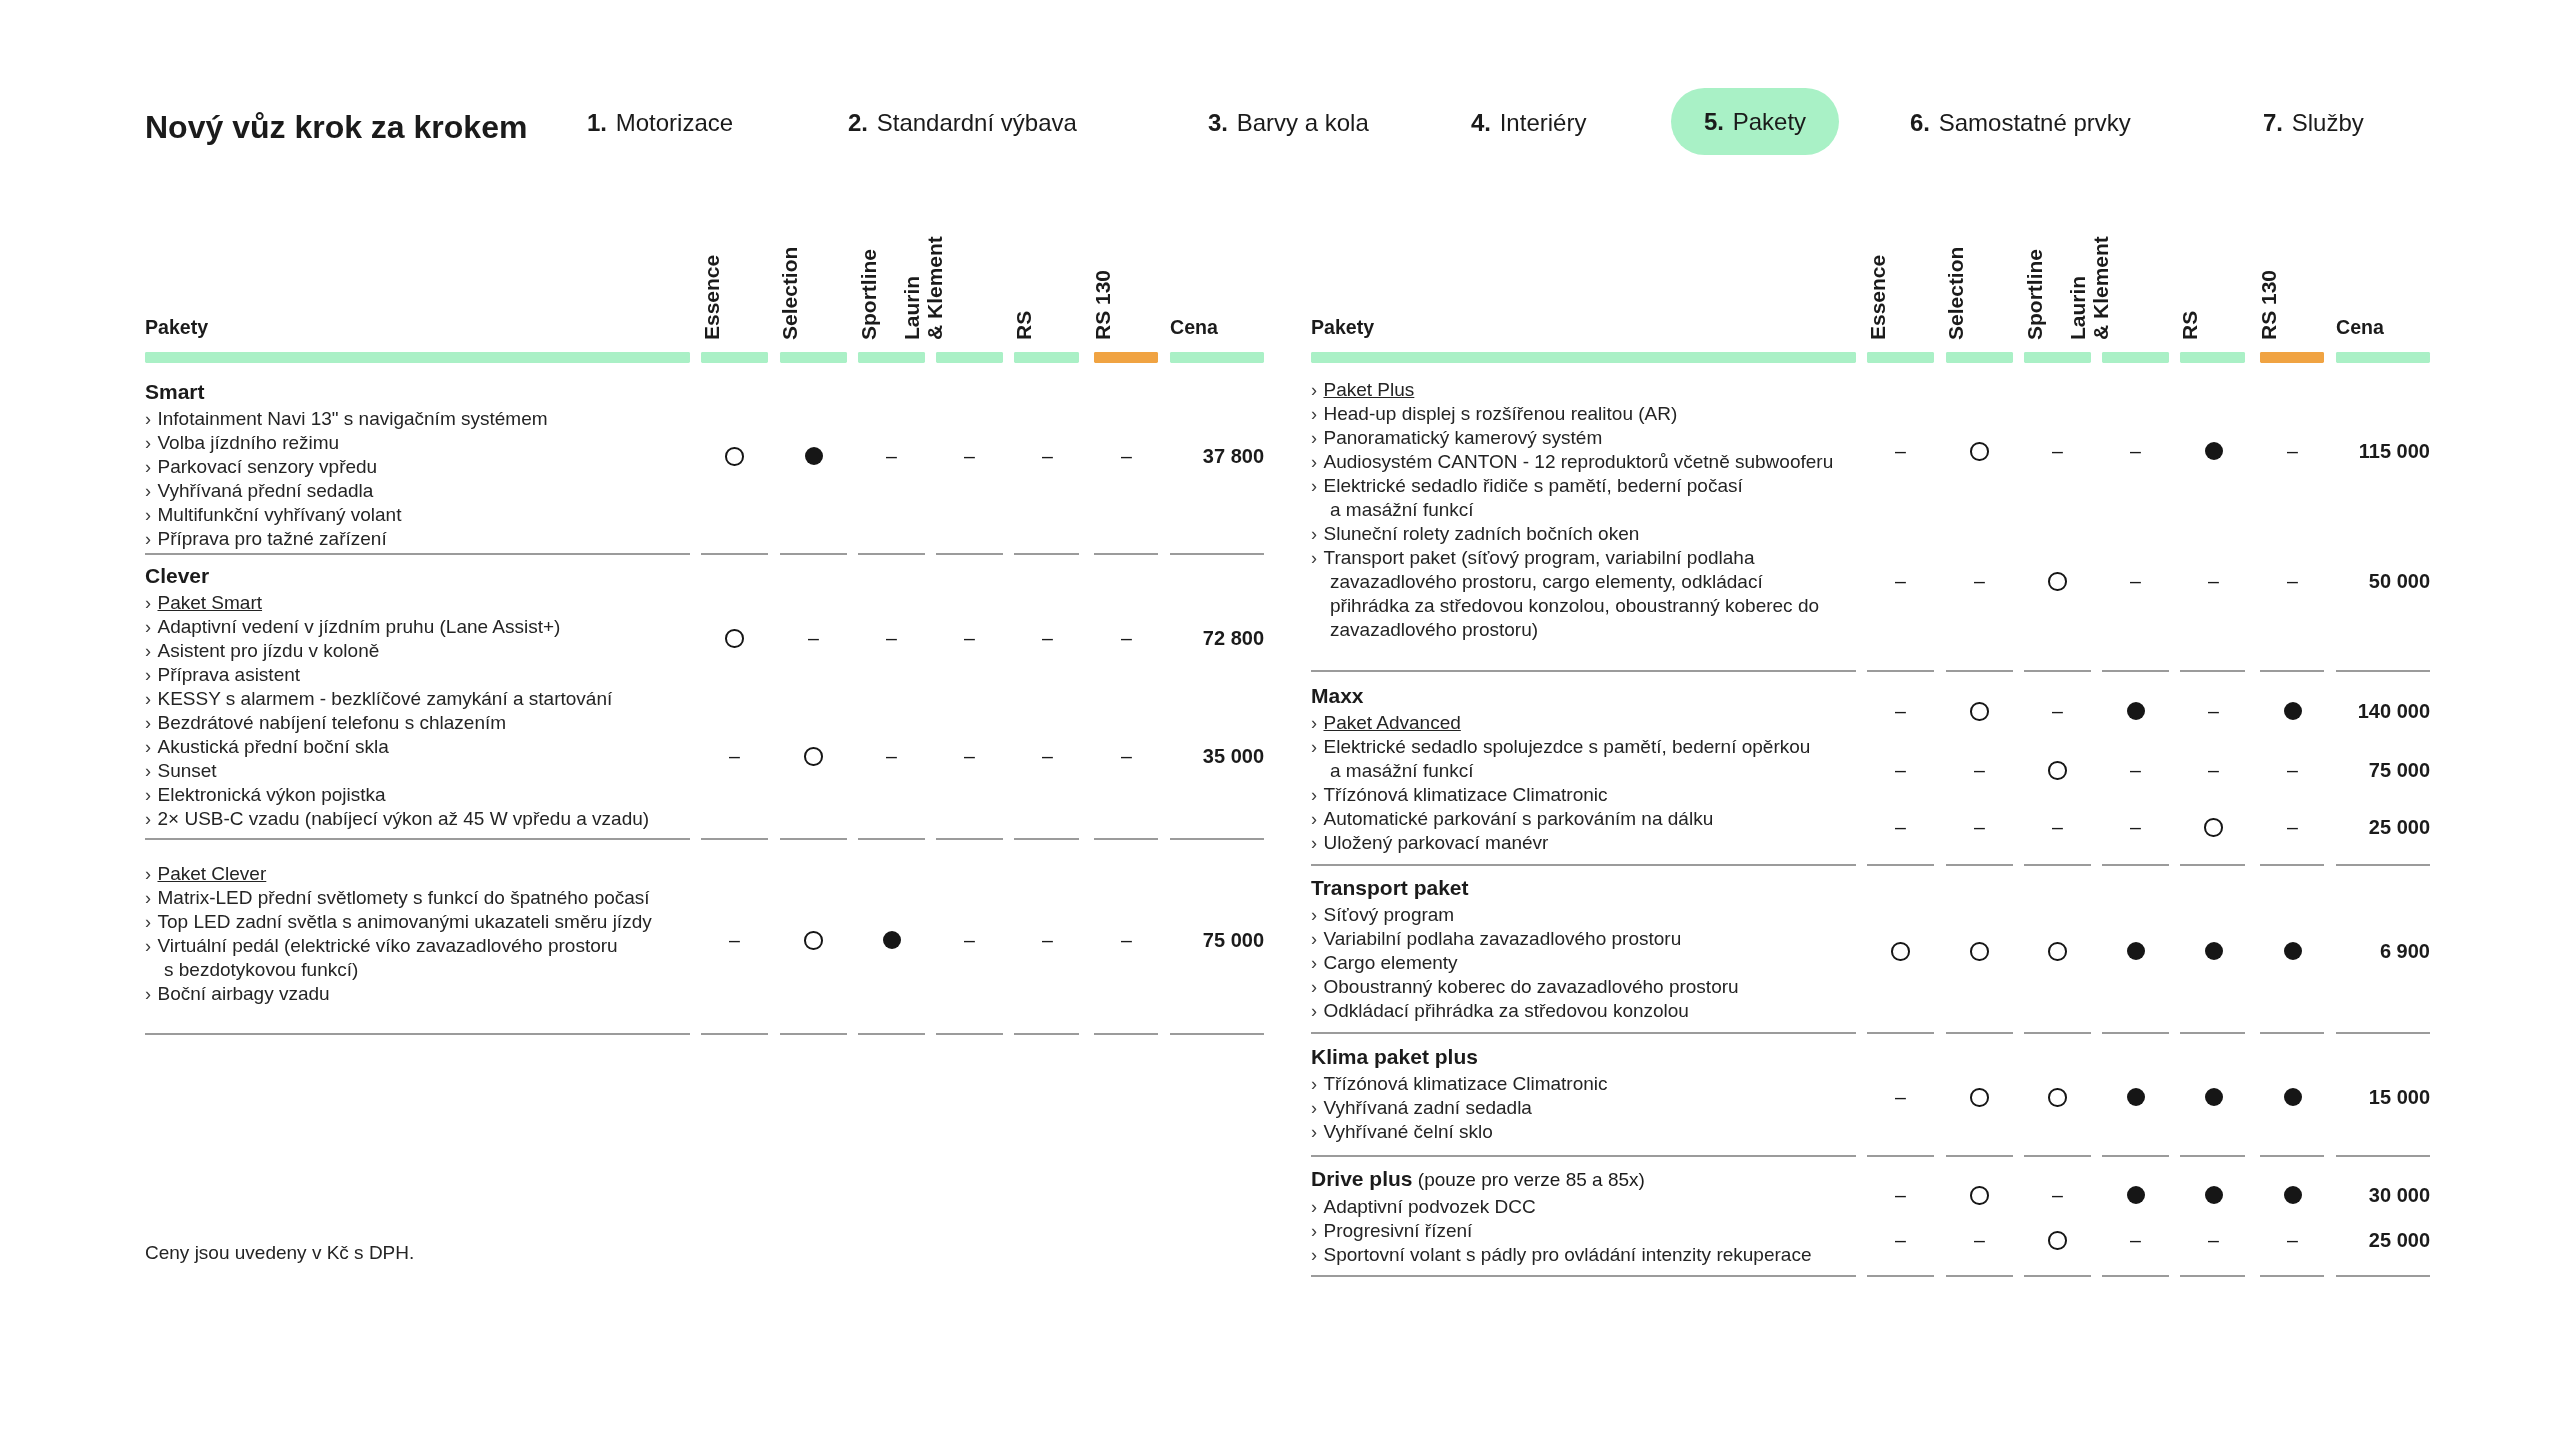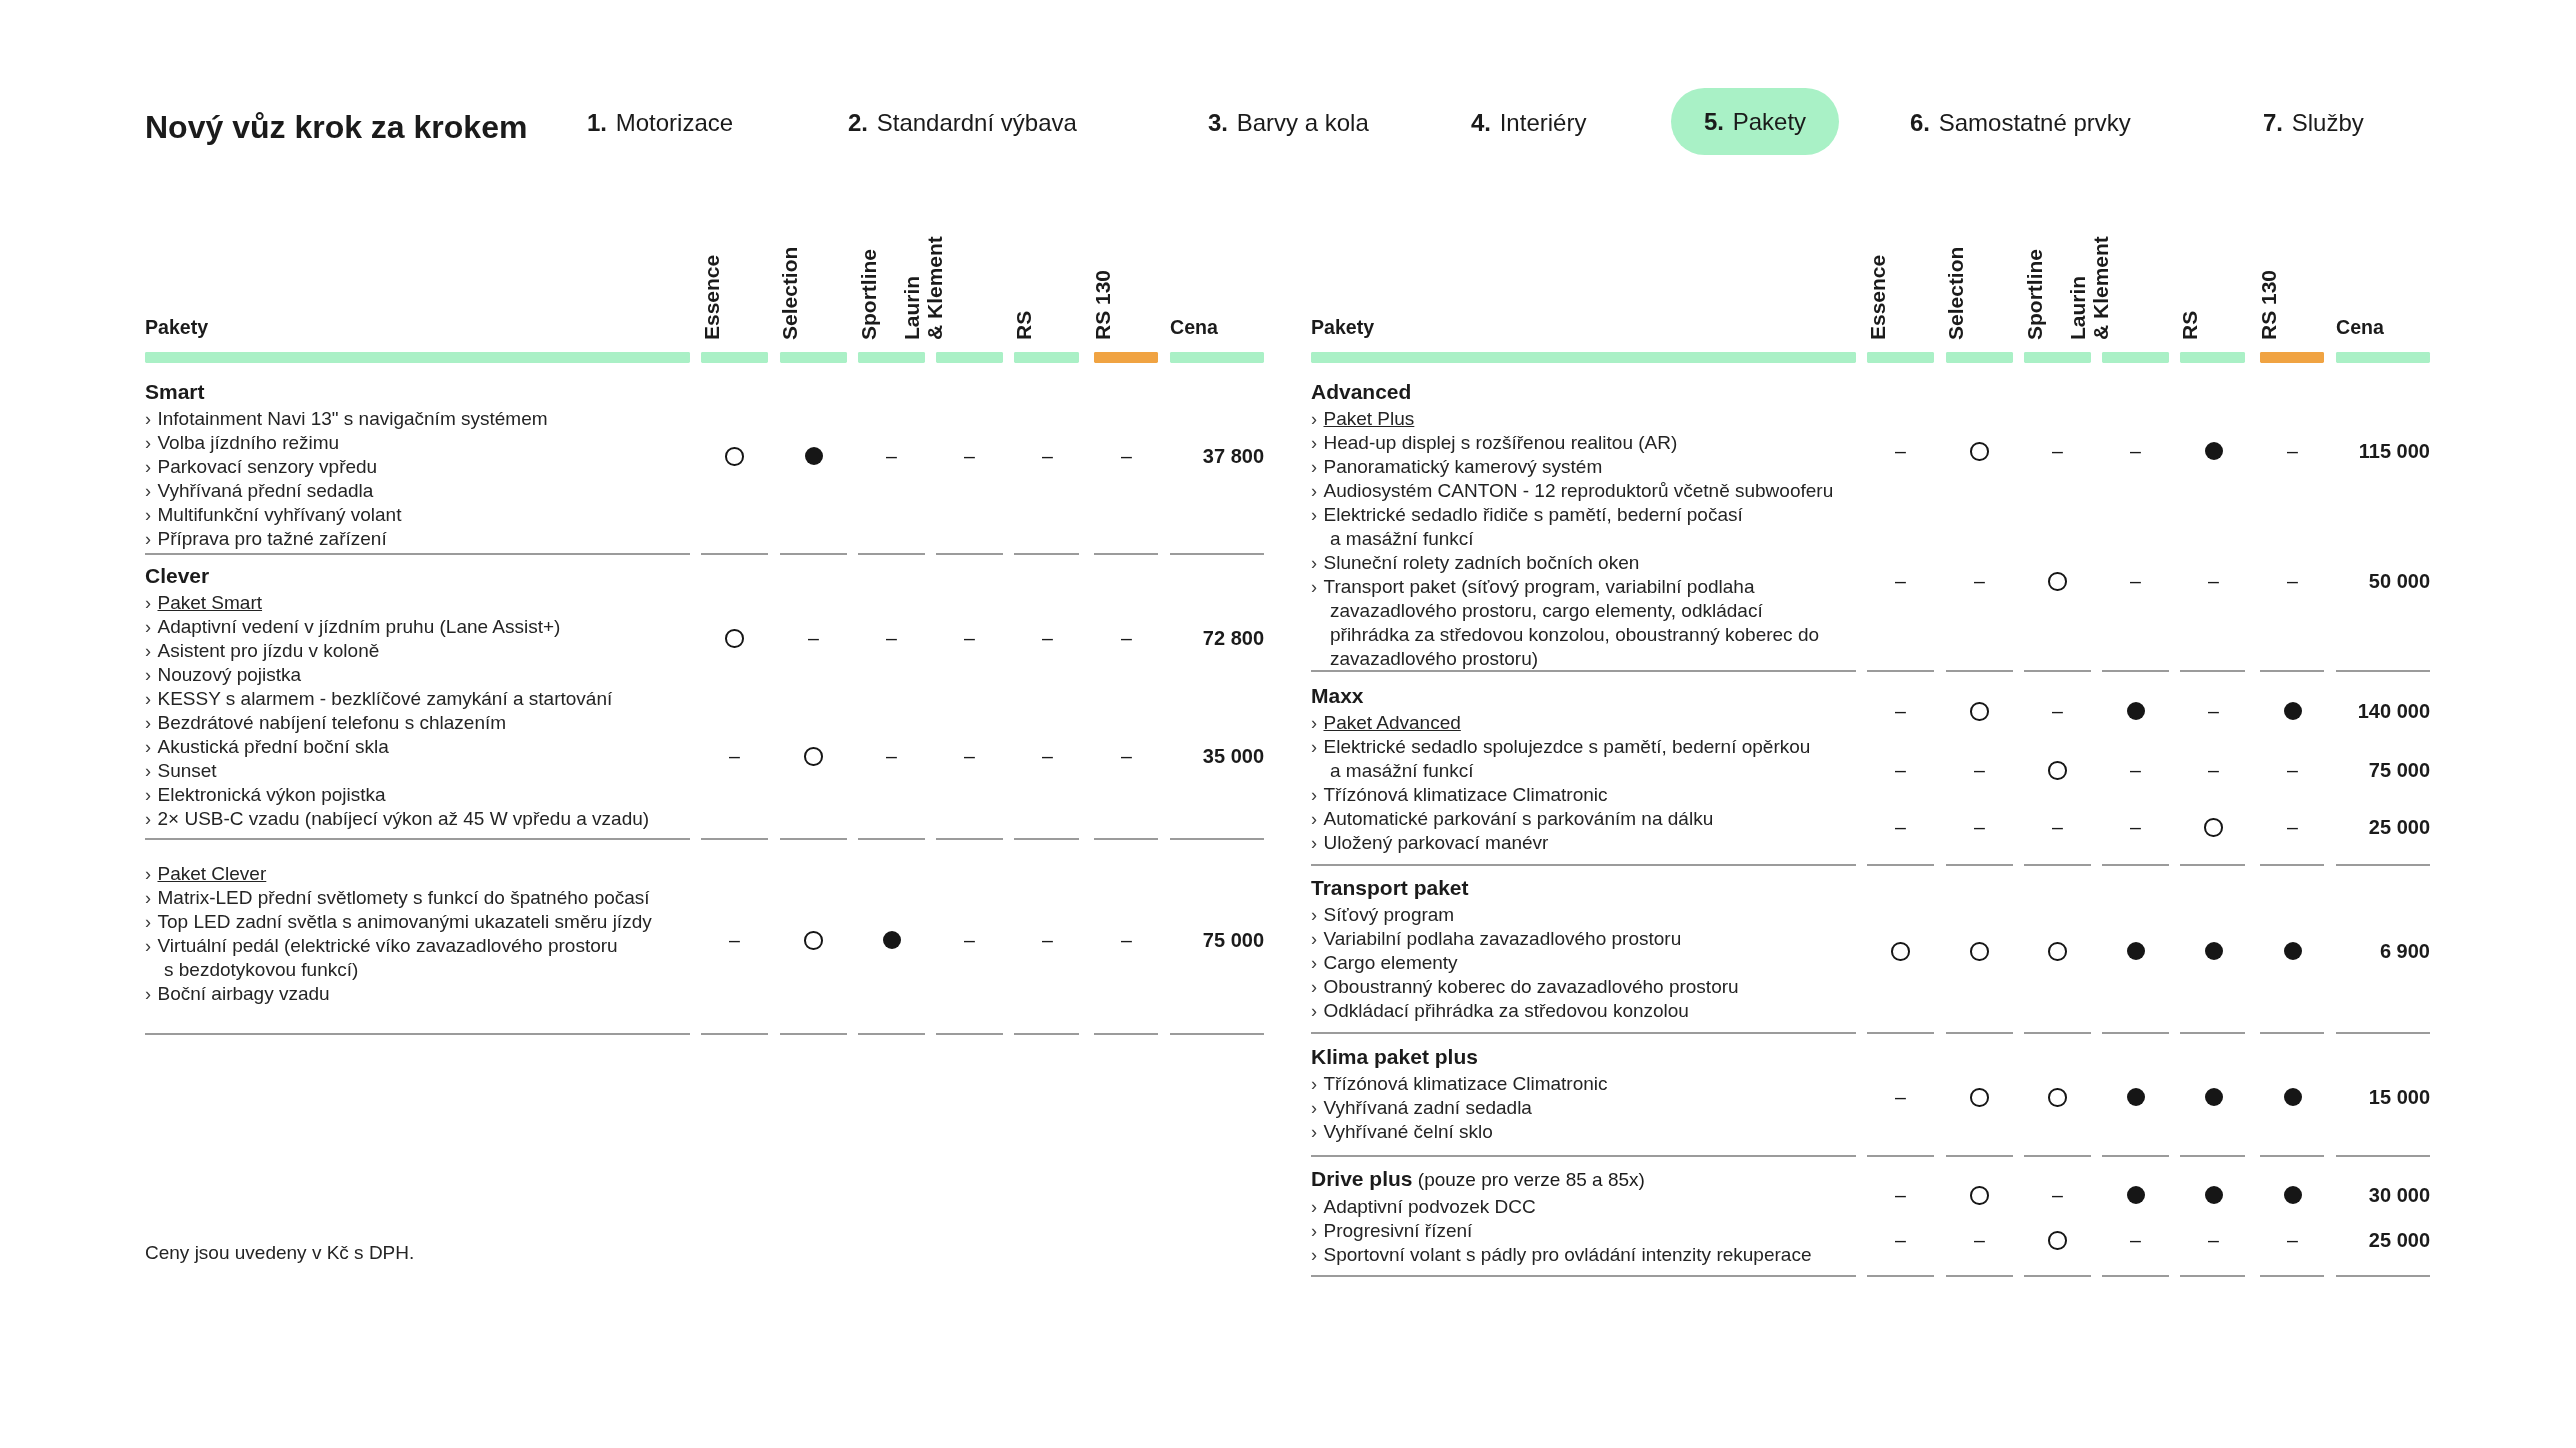--- a/index.html
+++ b/index.html
@@ -127,21 +127,21 @@
         <div class="rule" style="left: 869px; width: 65px; top: 176px; background: rgb(155, 155, 155);"></div>
         <div class="rule" style="left: 949px; width: 64px; top: 176px; background: rgb(155, 155, 155);"></div>
         <div class="rule" style="left: 1025px; width: 94px; top: 176px; background: rgb(155, 155, 155);"></div>
       </div>
       <div class="pkg" style="top: 561px; height: 279px;">
         <div class="pkg-title">Clever</div>
         <div class="items">
           <div class="item"><span class="chev">›</span><span class="txt link">Paket Smart</span></div>
           <div class="item"><span class="chev">›</span><span class="txt">Adaptivní vedení v jízdním pruhu (Lane Assist+)</span></div>
           <div class="item"><span class="chev">›</span><span class="txt">Asistent pro jízdu v koloně</span></div>
-          <div class="item"><span class="chev">›</span><span class="txt">Nouzový pojistka</span></div>
+          <div class="item"><span class="chev">›</span><span class="txt">Příprava asistent</span></div>
           <div class="item"><span class="chev">›</span><span class="txt">KESSY s alarmem - bezklíčové zamykání a startování</span></div>
           <div class="item"><span class="chev">›</span><span class="txt">Bezdrátové nabíjení telefonu s chlazením</span></div>
           <div class="item"><span class="chev">›</span><span class="txt">Akustická přední boční skla</span></div>
           <div class="item"><span class="chev">›</span><span class="txt">Sunset</span></div>
           <div class="item"><span class="chev">›</span><span class="txt">Elektronická výkon pojistka</span></div>
           <div class="item"><span class="chev">›</span><span class="txt">2× USB-C vzadu (nabíjecí výkon až 45 W vpředu a vzadu)</span></div>
         </div>
         <div class="opt-row" style="top: 65px;">
           <div class="mark-cell" style="left: 556px;">
             <div class="m-circle"></div>
@@ -245,21 +245,20 @@
       <div class="cena-label" style="left: 1025px;">Cena</div>
       <div class="bar" style="left: 0px; width: 545px; top: 352px; background: rgb(170, 240, 198);"></div>
       <div class="bar" style="left: 556px; width: 67px; top: 352px; background: rgb(170, 240, 198);"></div>
       <div class="bar" style="left: 635px; width: 67px; top: 352px; background: rgb(170, 240, 198);"></div>
       <div class="bar" style="left: 713px; width: 67px; top: 352px; background: rgb(170, 240, 198);"></div>
       <div class="bar" style="left: 791px; width: 67px; top: 352px; background: rgb(170, 240, 198);"></div>
       <div class="bar" style="left: 869px; width: 65px; top: 352px; background: rgb(170, 240, 198);"></div>
       <div class="bar" style="left: 949px; width: 64px; top: 352px; background: rgb(240, 163, 66);"></div>
       <div class="bar" style="left: 1025px; width: 94px; top: 352px; background: rgb(170, 240, 198);"></div>
       <div class="pkg" style="top: 377px; height: 295px;">
-        <div class="pkg-title">Advanced</div>
         <div class="items">
           <div class="item"><span class="chev">›</span><span class="txt link">Paket Plus</span></div>
           <div class="item"><span class="chev">›</span><span class="txt">Head-up displej s rozšířenou realitou (AR)</span></div>
           <div class="item"><span class="chev">›</span><span class="txt">Panoramatický kamerový systém</span></div>
           <div class="item"><span class="chev">›</span><span class="txt">Audiosystém CANTON - 12 reproduktorů včetně subwooferu</span></div>
           <div class="item"><span class="chev">›</span><span class="txt">Elektrické sedadlo řidiče s pamětí, bederní počasí
 a masážní funkcí</span></div>
           <div class="item"><span class="chev">›</span><span class="txt">Sluneční rolety zadních bočních oken</span></div>
           <div class="item"><span class="chev">›</span><span class="txt">Transport paket (síťový program, variabilní podlaha
 zavazadlového prostoru, cargo elementy, odkládací

